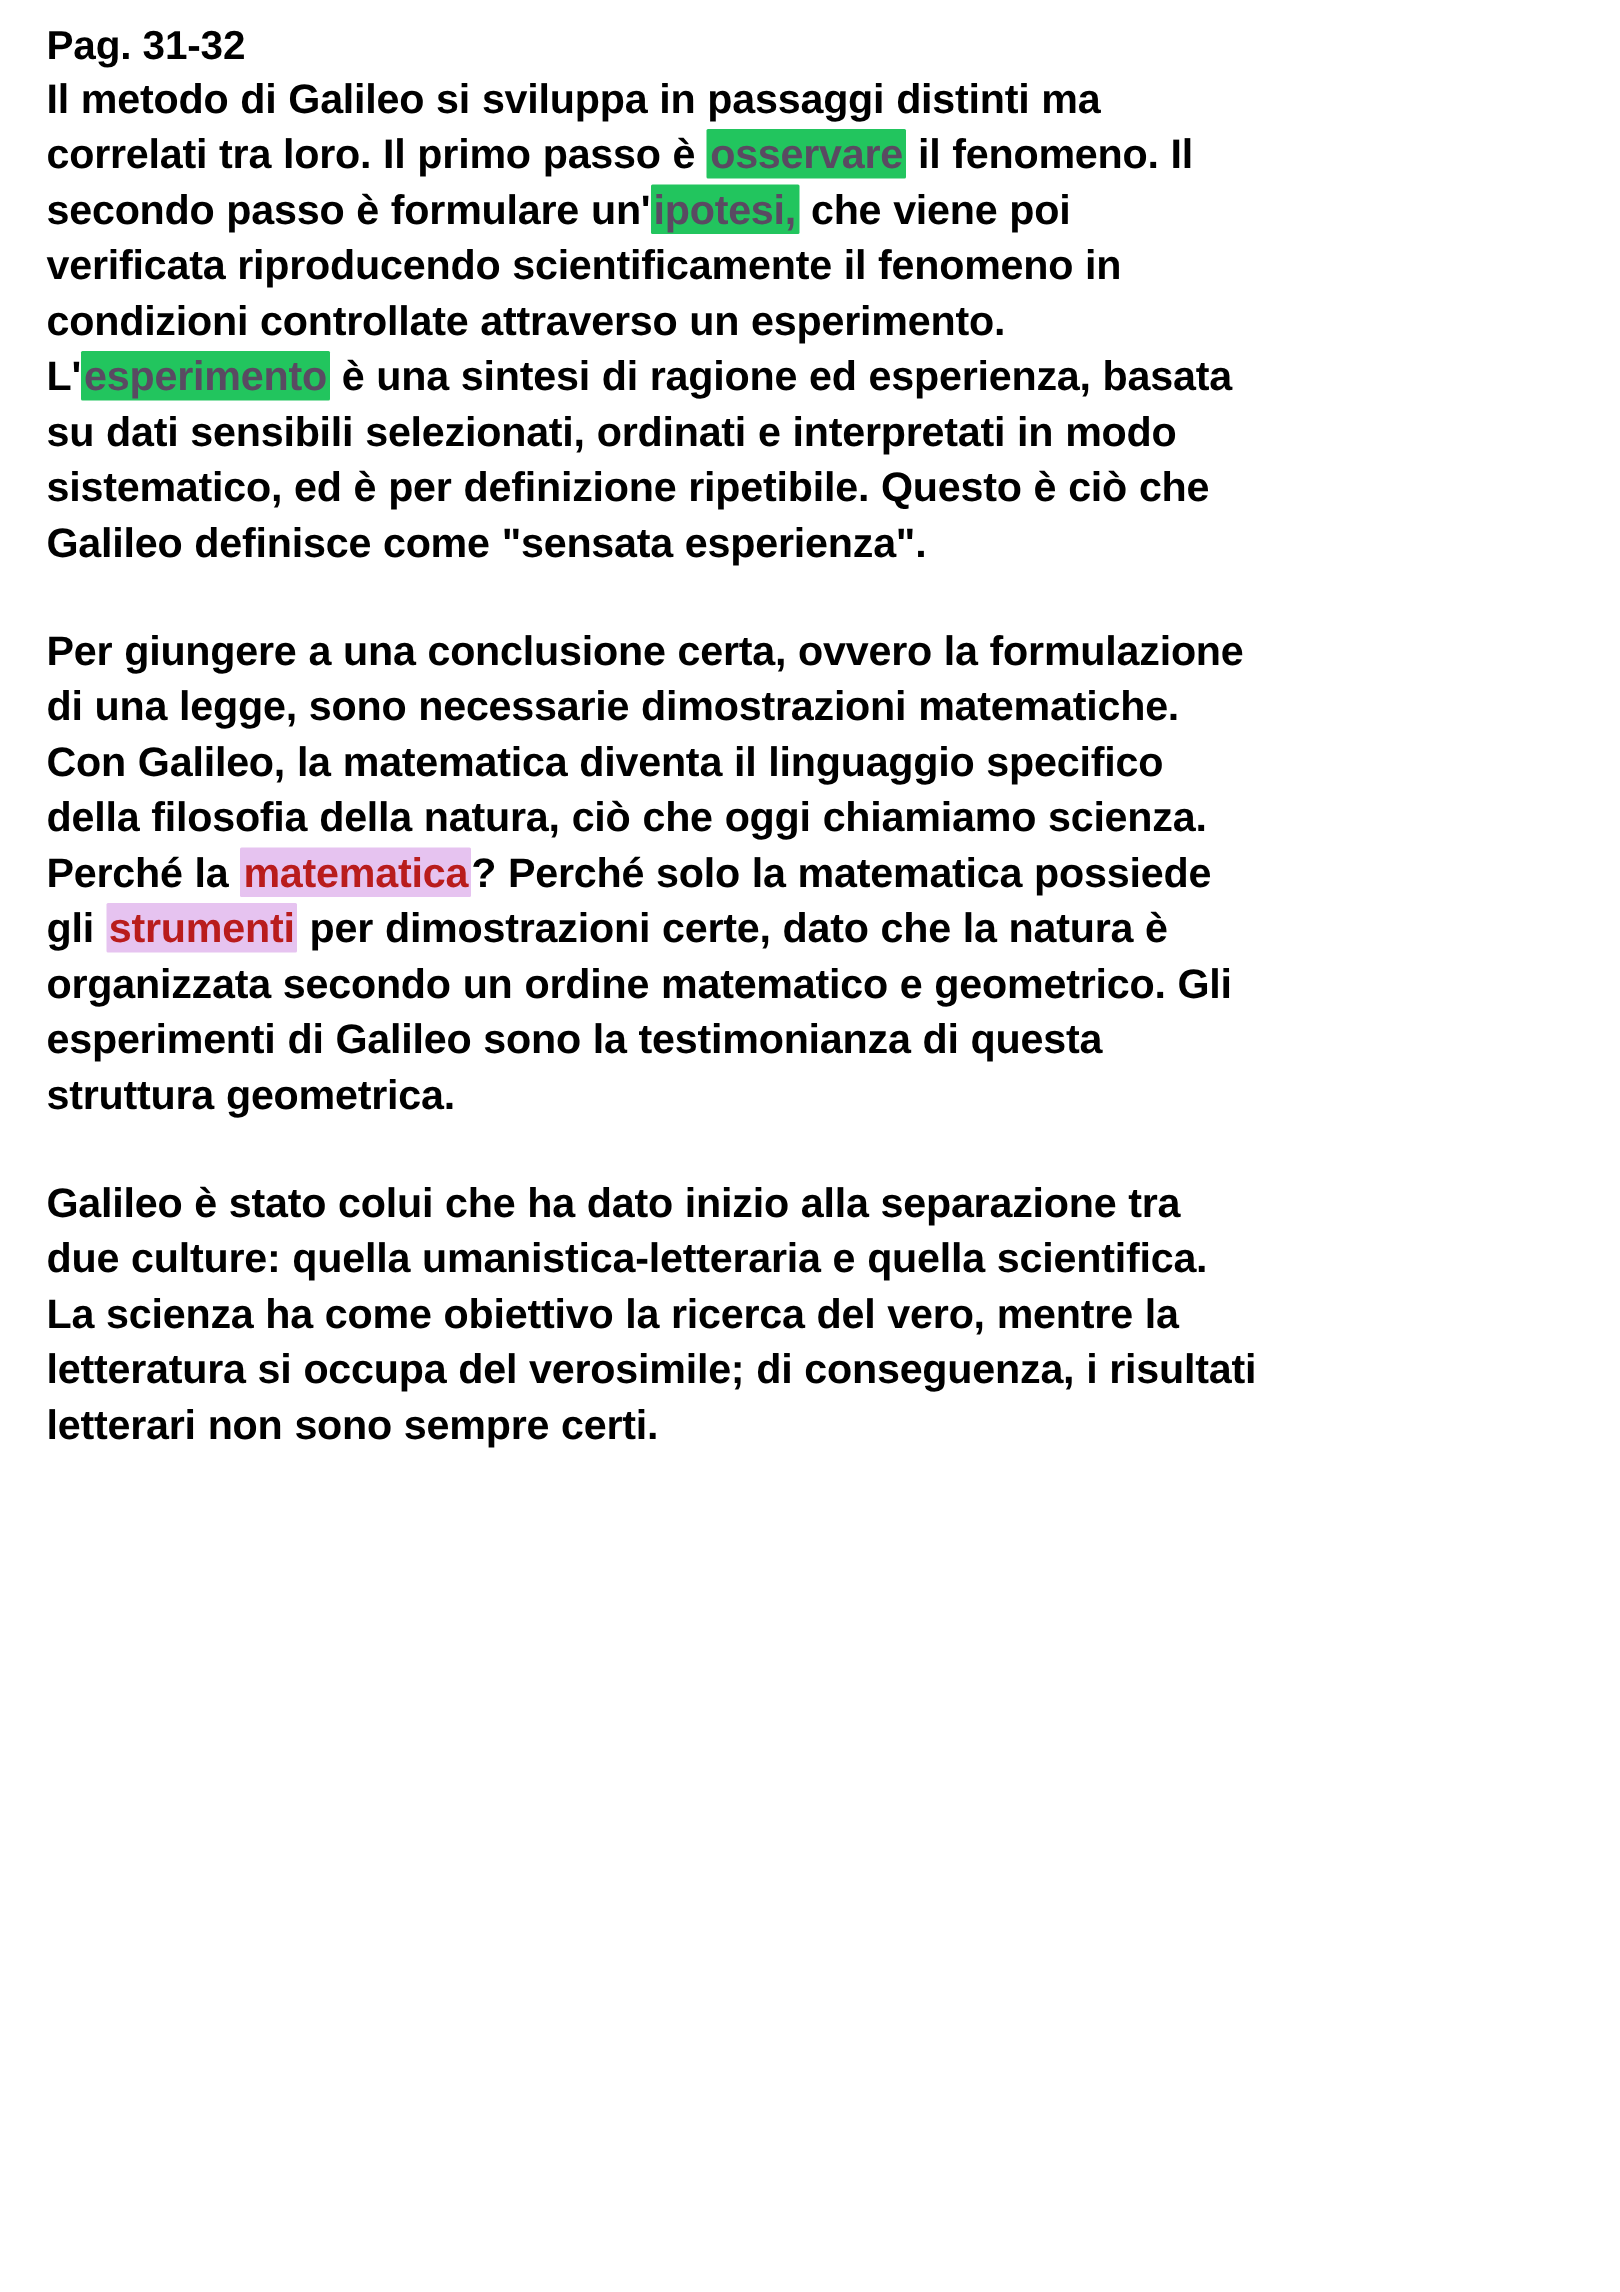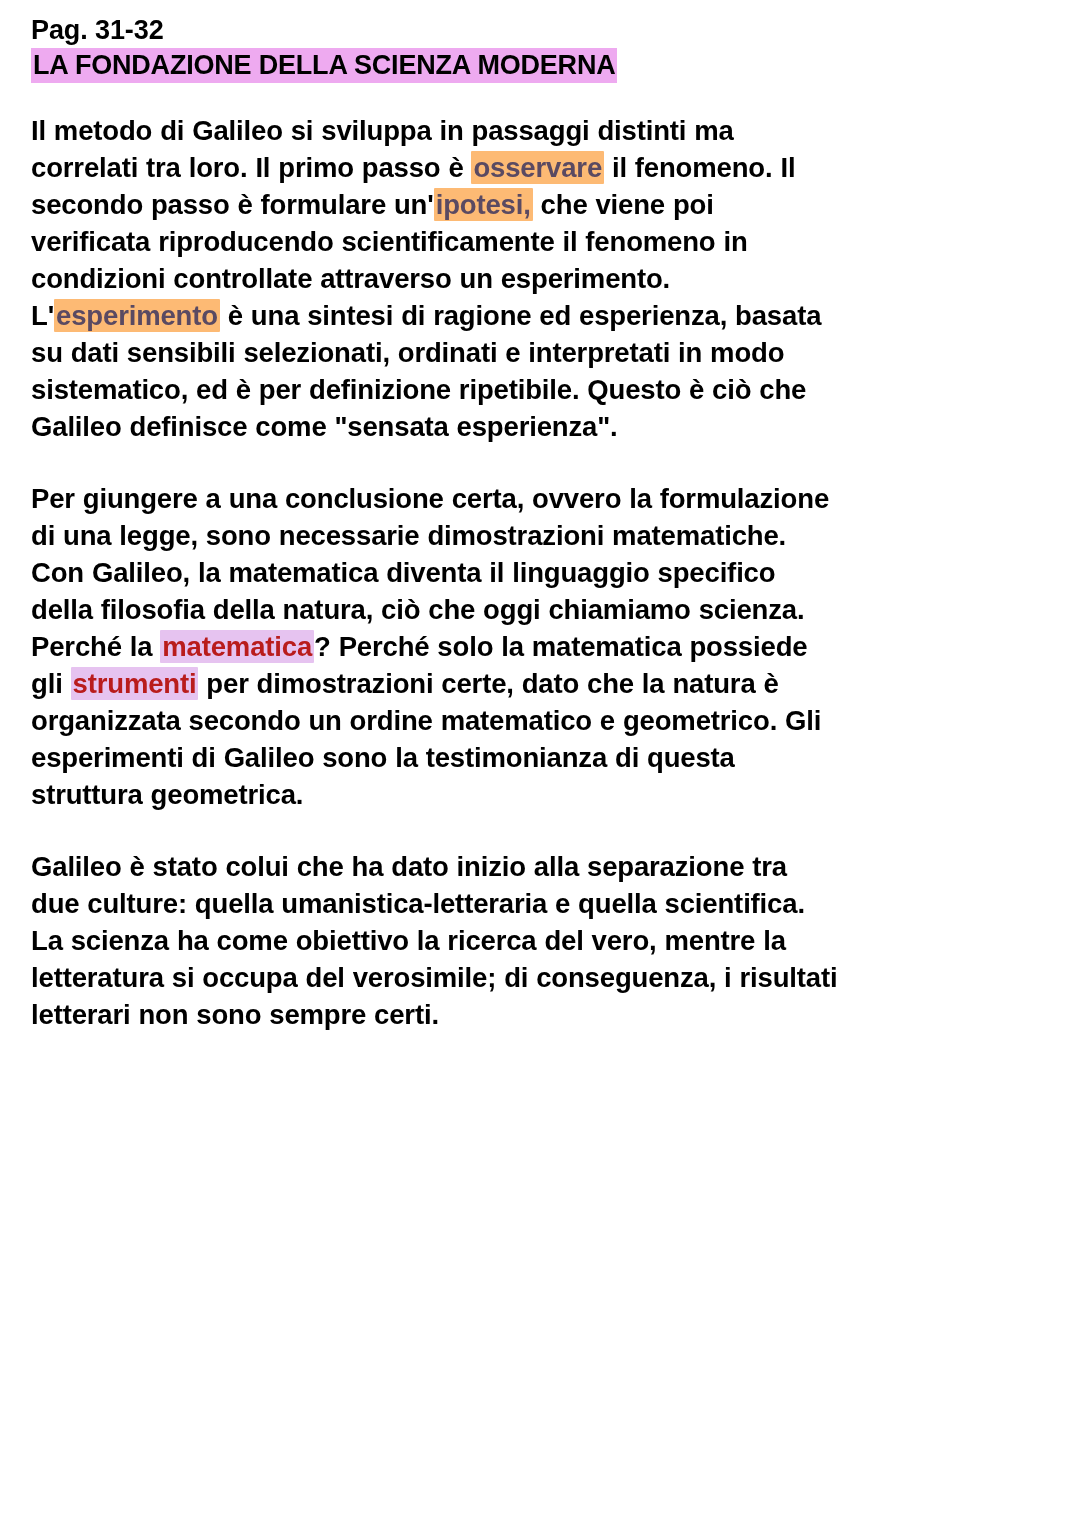--- a/index.html
+++ b/index.html
@@ -44,42 +44,39 @@
     font-weight: bold;
     line-height: 1.345;
     margin: 0 0 35px 0;
     letter-spacing: -0.15px;
     word-spacing: 0.4px;
   }
   p.body:last-of-type {
     margin-bottom: 0;
   }
   .hl {
-    background: #fdba74;
+    background: #22c55e;
     color: #5a4a62;
     padding: 1px 2px;
     border-radius: 1px;
   }
   .hl2 {
     background: #e6c3f0;
     color: #b91c1c;
     padding: 1px 2px;
     border-radius: 1px;
   }
 </style>
 </head>
 <body>
 
 <div class="page">
 
   <div class="pagref">Pag. 31-32</div>
 
-  <div class="title-line">
-    <span class="title">LA FONDAZIONE DELLA SCIENZA MODERNA</span>
-  </div>
 
   <p class="body"><span>Il metodo di Galileo si sviluppa in passaggi distinti ma correlati tra loro. Il primo passo è </span><span class="hl">osservare</span><span> il fenomeno. Il secondo passo è formulare un'</span><span class="hl">ipotesi,</span><span> che viene poi verificata riproducendo scientificamente il fenomeno in condizioni controllate attraverso un esperimento. L'</span><span class="hl">esperimento</span><span> è una sintesi di ragione ed esperienza, basata su dati sensibili selezionati, ordinati e interpretati in modo sistematico, ed è per definizione ripetibile. Questo è ciò che Galileo definisce come "sensata esperienza".</span></p>
 
   <p class="body"><span>Per giungere a una conclusione certa, ovvero la formulazione di una legge, sono necessarie dimostrazioni matematiche. Con Galileo, la matematica diventa il linguaggio specifico della filosofia della natura, ciò che oggi chiamiamo scienza. Perché la </span><span class="hl2">matematica</span><span>? Perché solo la matematica possiede gli </span><span class="hl2">strumenti</span><span> per dimostrazioni certe, dato che la natura è organizzata secondo un ordine matematico e geometrico. Gli esperimenti di Galileo sono la testimonianza di questa struttura geometrica.</span></p>
 
   <p class="body"><span>Galileo è stato colui che ha dato inizio alla separazione tra due culture: quella umanistica-letteraria e quella scientifica. La scienza ha come obiettivo la ricerca del vero, mentre la letteratura si occupa del verosimile; di conseguenza, i risultati letterari non sono sempre certi.</span></p>
 
 </div>
 
 </body></html>

